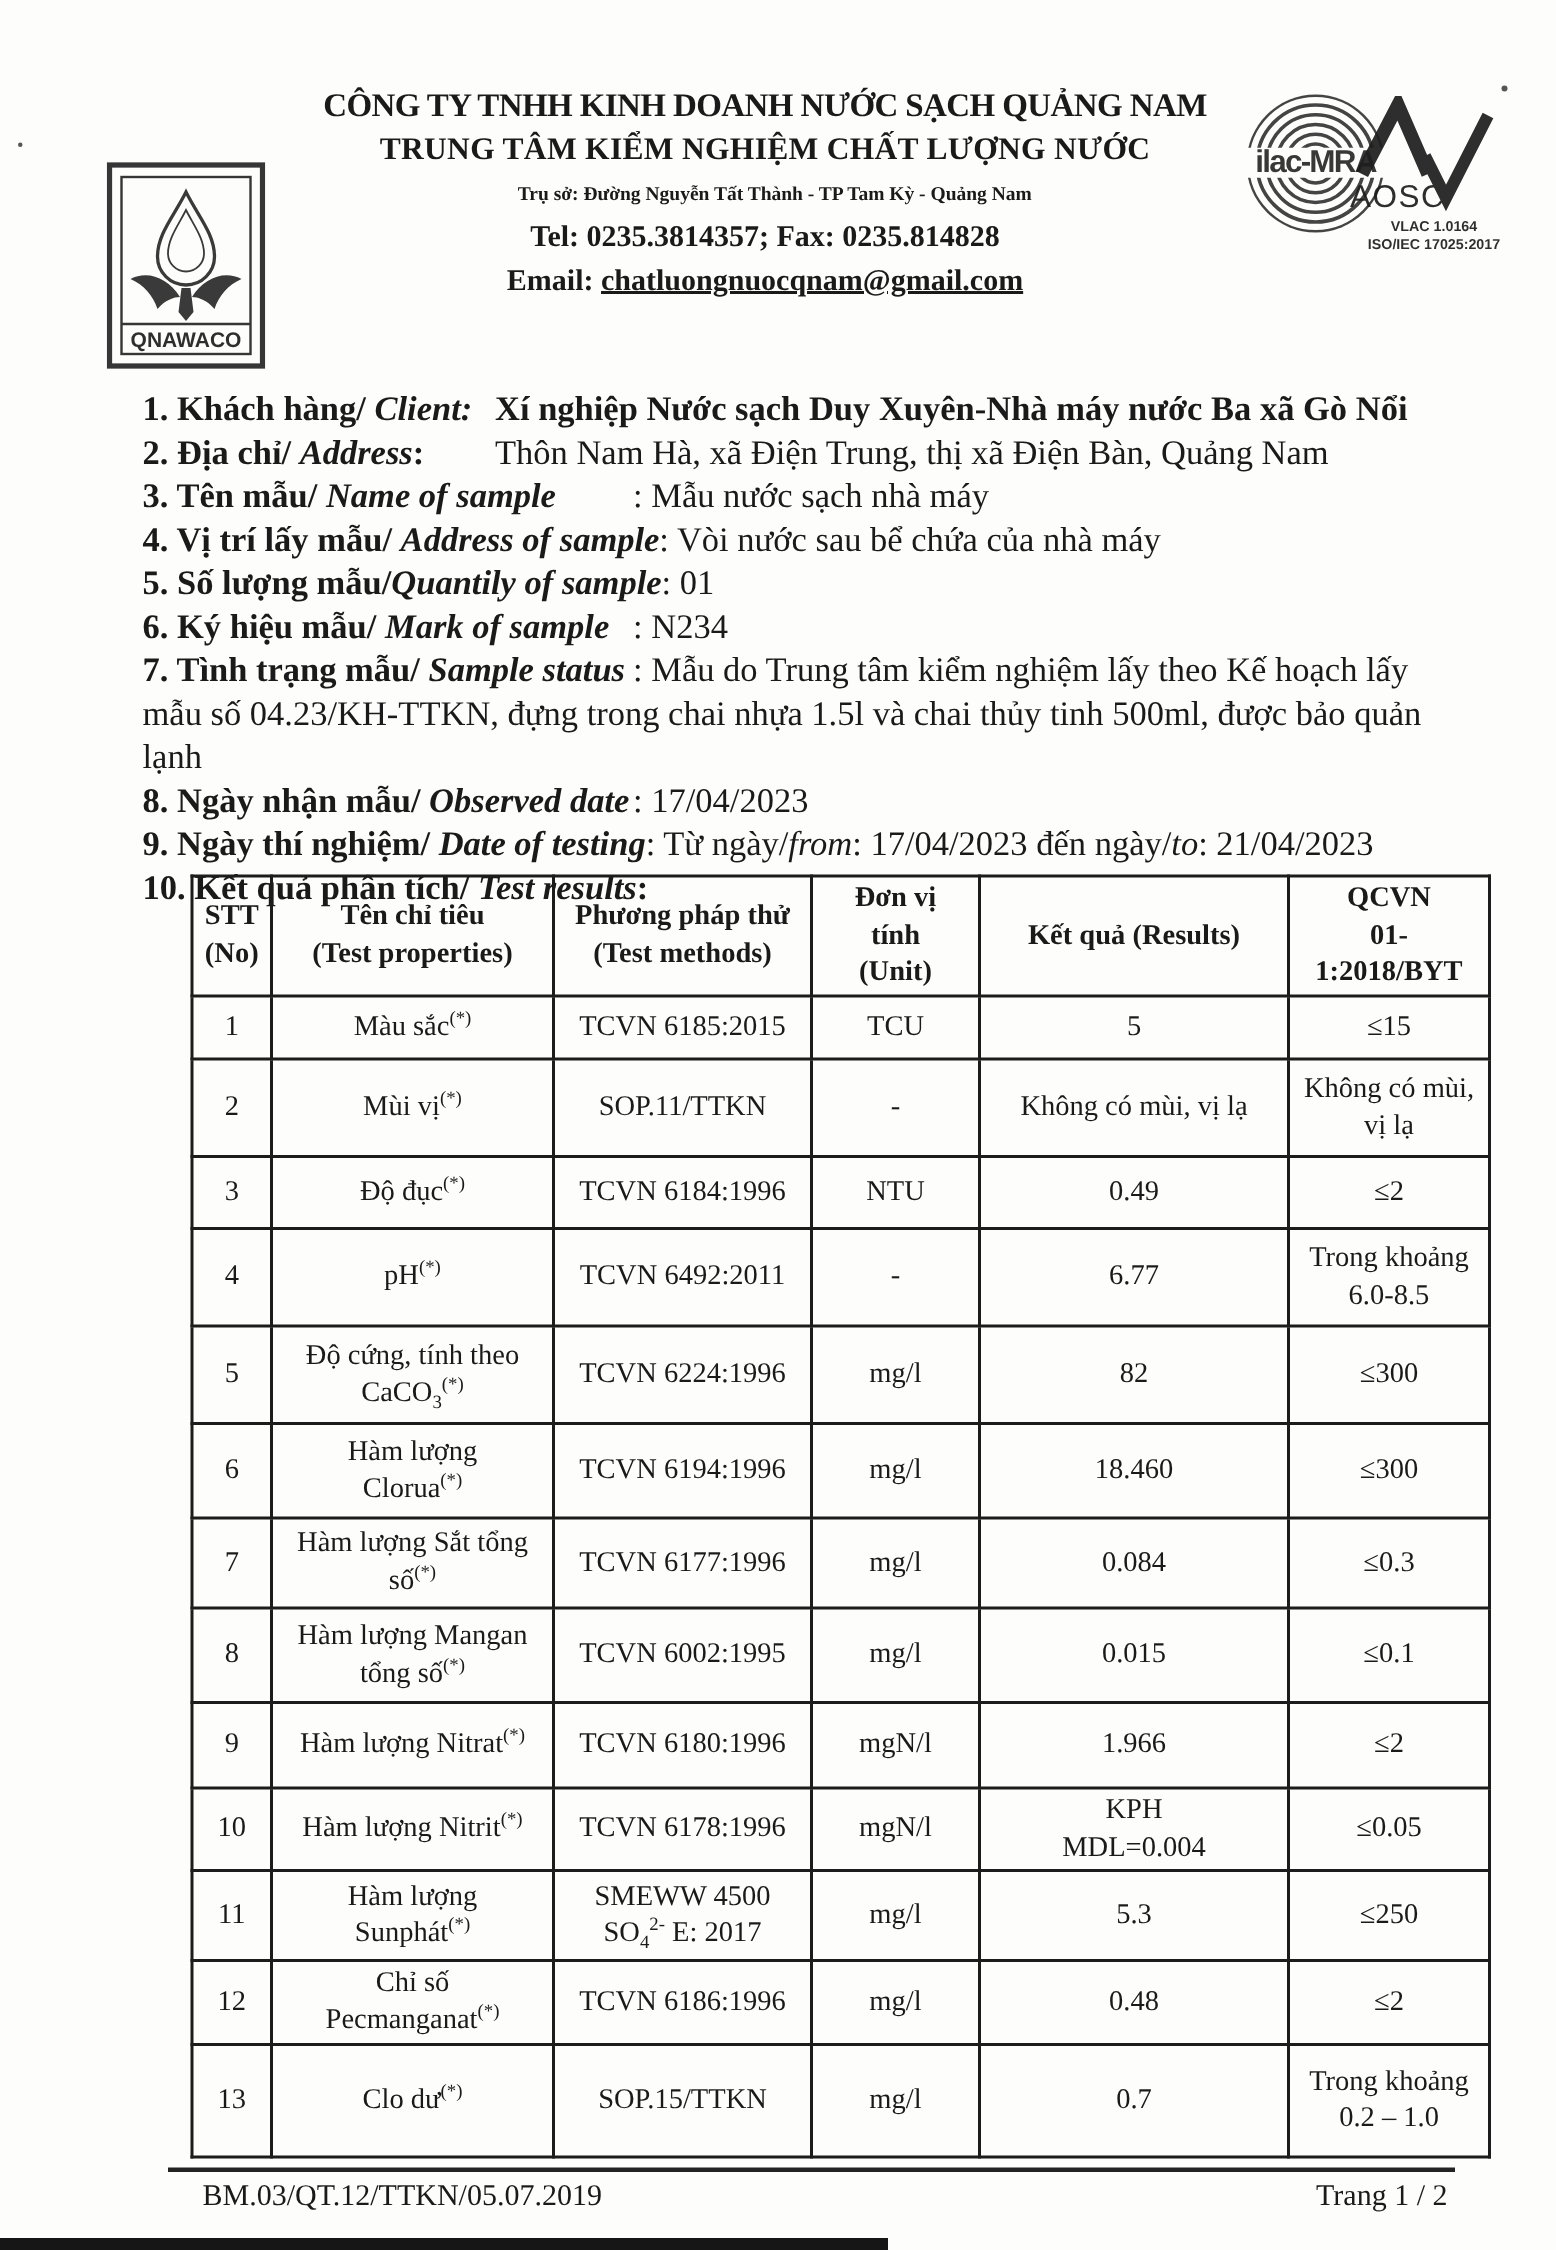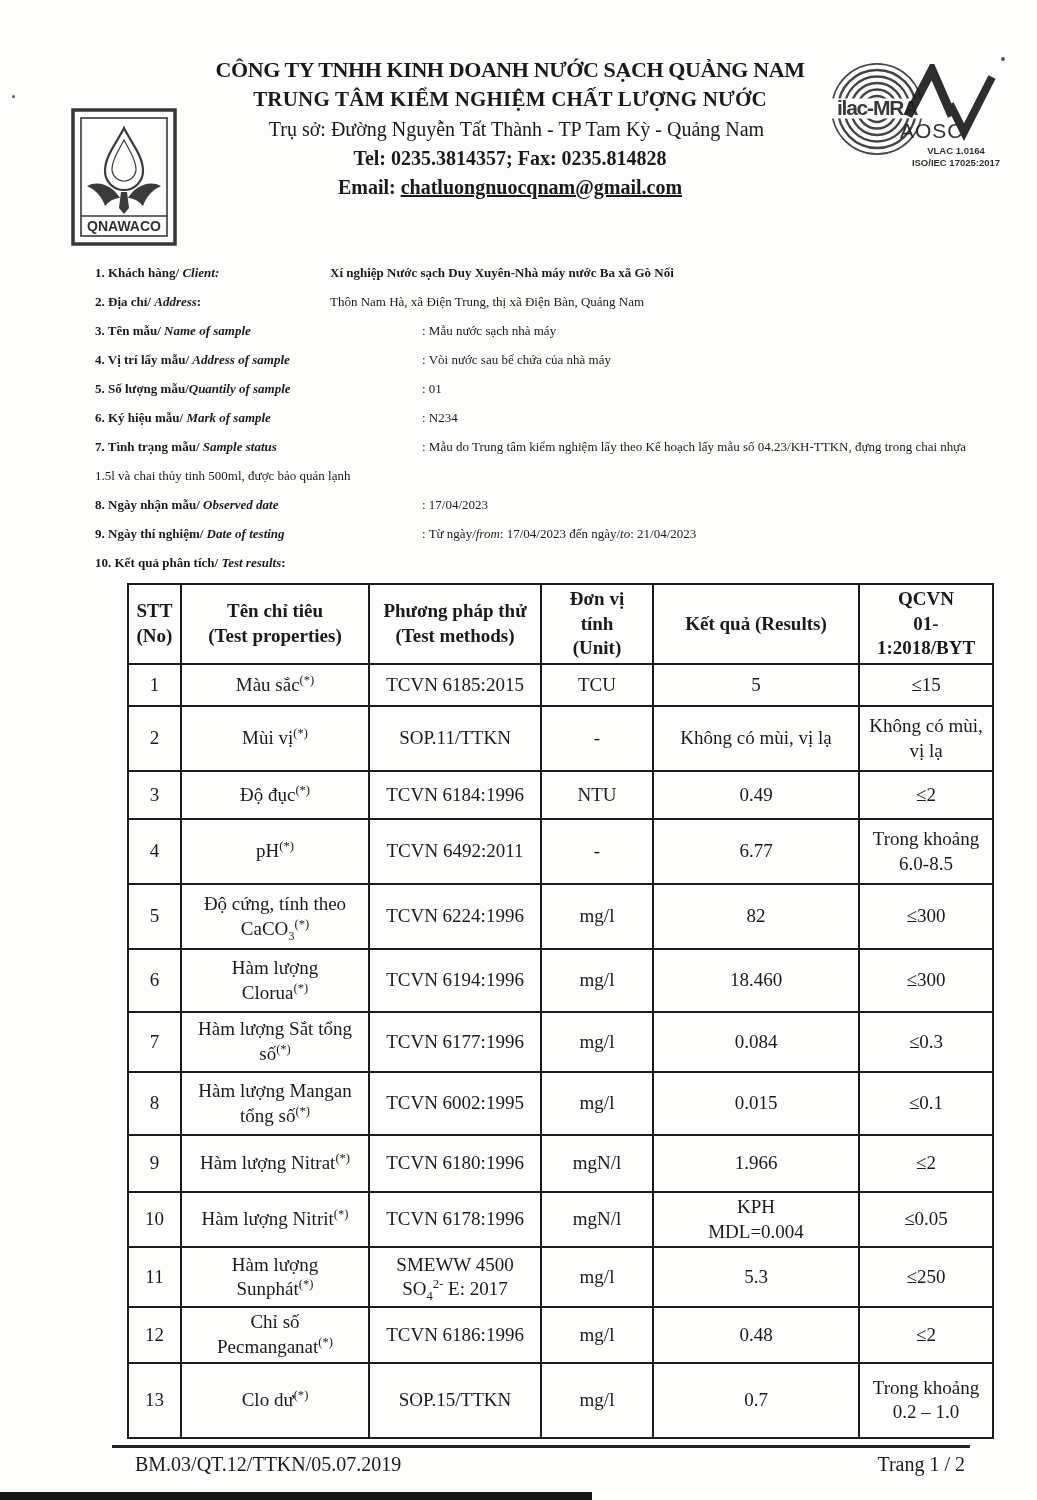--- a/index.html
+++ b/index.html
@@ -5,29 +5,29 @@
   html,body{margin:0;padding:0;background:#e8e8e8;}
   .page{
     position:relative;width:1037px;height:1500px;margin:0 auto;
     background:#fdfdfb;color:#1a1a1a;overflow:hidden;
     font-family:"Liberation Serif","DejaVu Serif",serif;
   }
   
   .header-text{position:absolute;left:160px;top:55px;width:700px;text-align:center;}
   .h-line1{font-size:22px;line-height:30px;font-weight:bold;letter-spacing:-0.4px;white-space:nowrap;}
   .h-line2{font-size:21px;line-height:29px;font-weight:bold;letter-spacing:0.2px;text-align:center;}
-  .h-line3{font-size:20px;line-height:30px;font-weight:normal;margin-left:13px;}
+  .h-line3{font-size:13px;line-height:30px;font-weight:bold;margin-left:13px;}
   .h-line4{font-size:20px;line-height:29px;font-weight:bold;}
   .h-line5{font-size:20px;line-height:29px;font-weight:bold;}
   .email-addr{text-decoration:underline;}
   .logo-left{position:absolute;left:55px;top:108px;opacity:.92;padding-left:16px;}
   .logo-ilac{position:absolute;left:828px;top:60px;opacity:.88;}
   .logo-aosc{position:absolute;left:898px;top:64px;opacity:.92;}
   
-  .info{position:absolute;left:95px;top:258px;width:880px;font-size:13px;}
+  .info{position:absolute;left:95px;top:258px;width:880px;font-size:23px;}
   .info-item{line-height:29px;}
   .info-label{font-weight:bold;display:inline-block;vertical-align:top;}
   .info-label.w1{min-width:235px;}
   .info-label.w2{min-width:327px;}
   .info-value{font-weight:normal;}
   .info-value.boldv{font-weight:bold;}
   
   .tablewrap{position:absolute;left:127px;top:583px;}
   table{border-collapse:collapse;table-layout:fixed;width:865px;font-size:19px;}
   th,td{border:2px solid #1c1c1c;text-align:center;vertical-align:middle;

